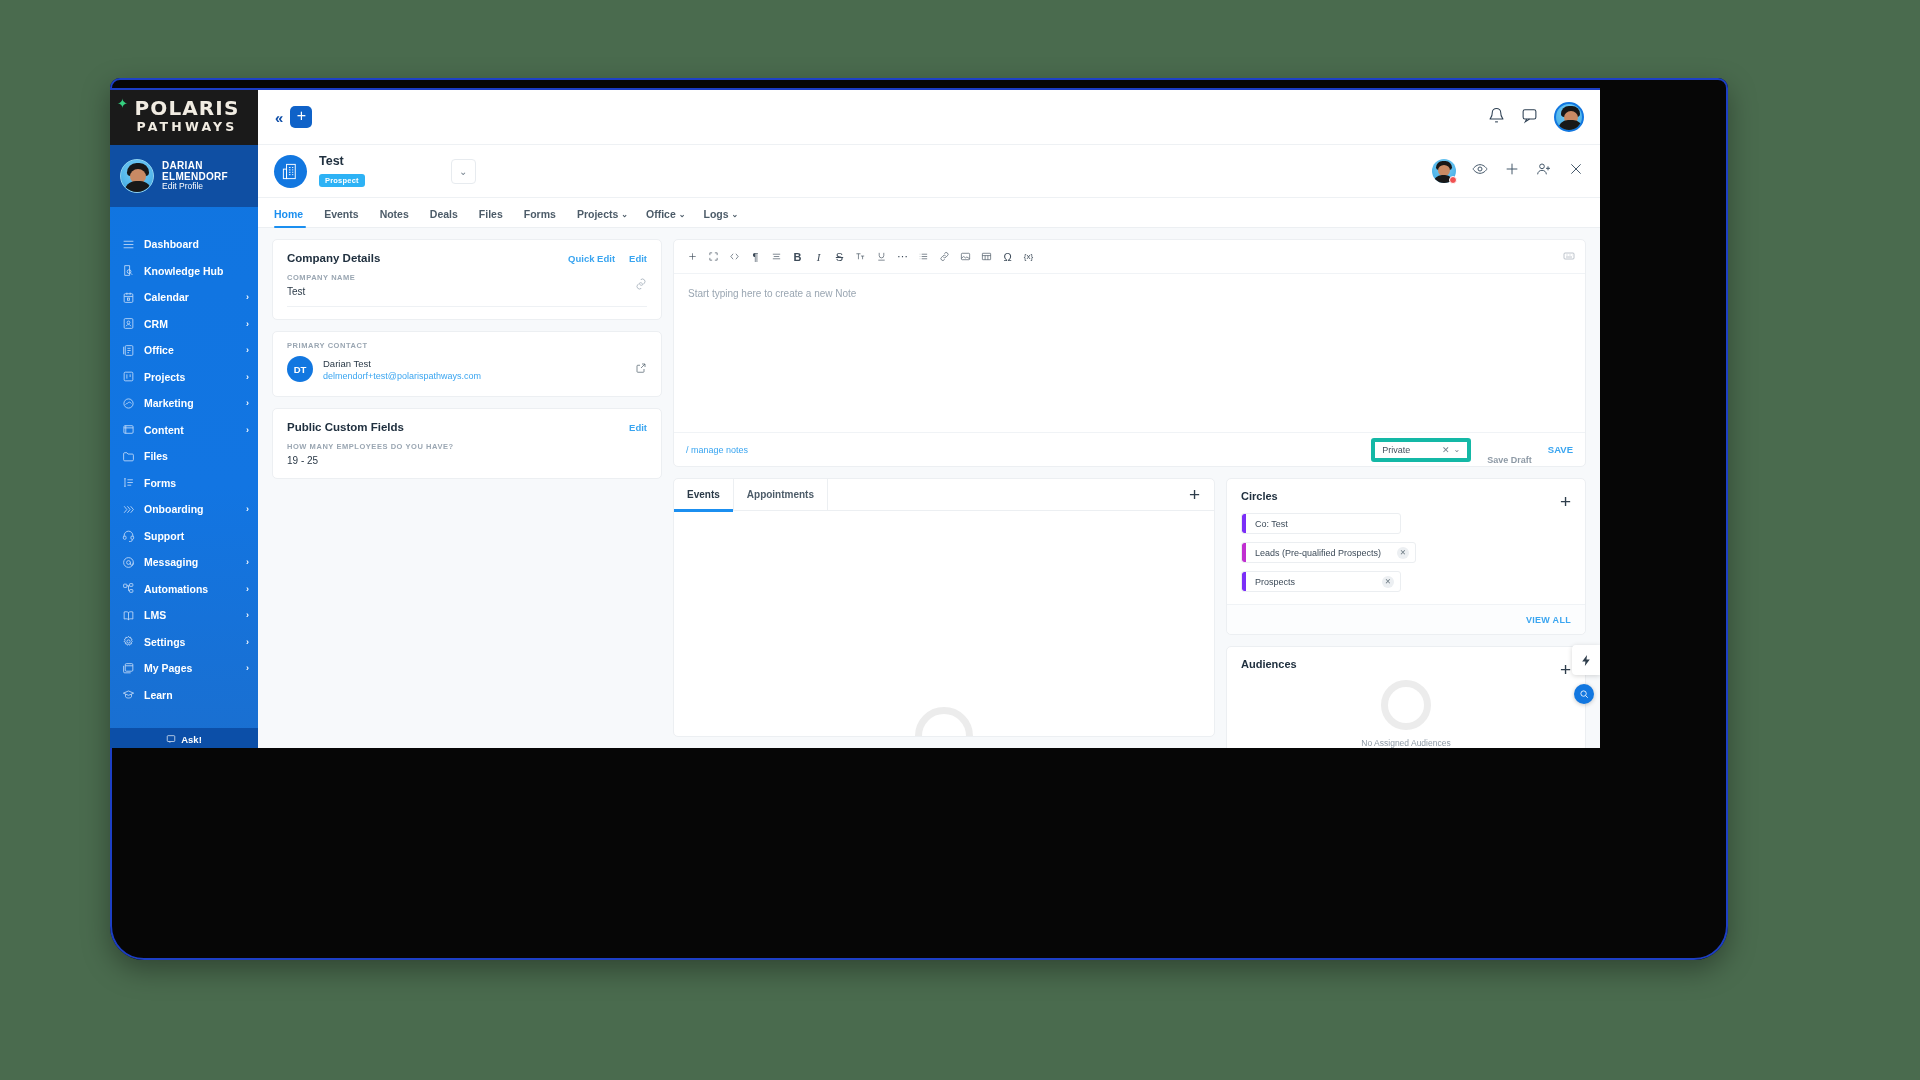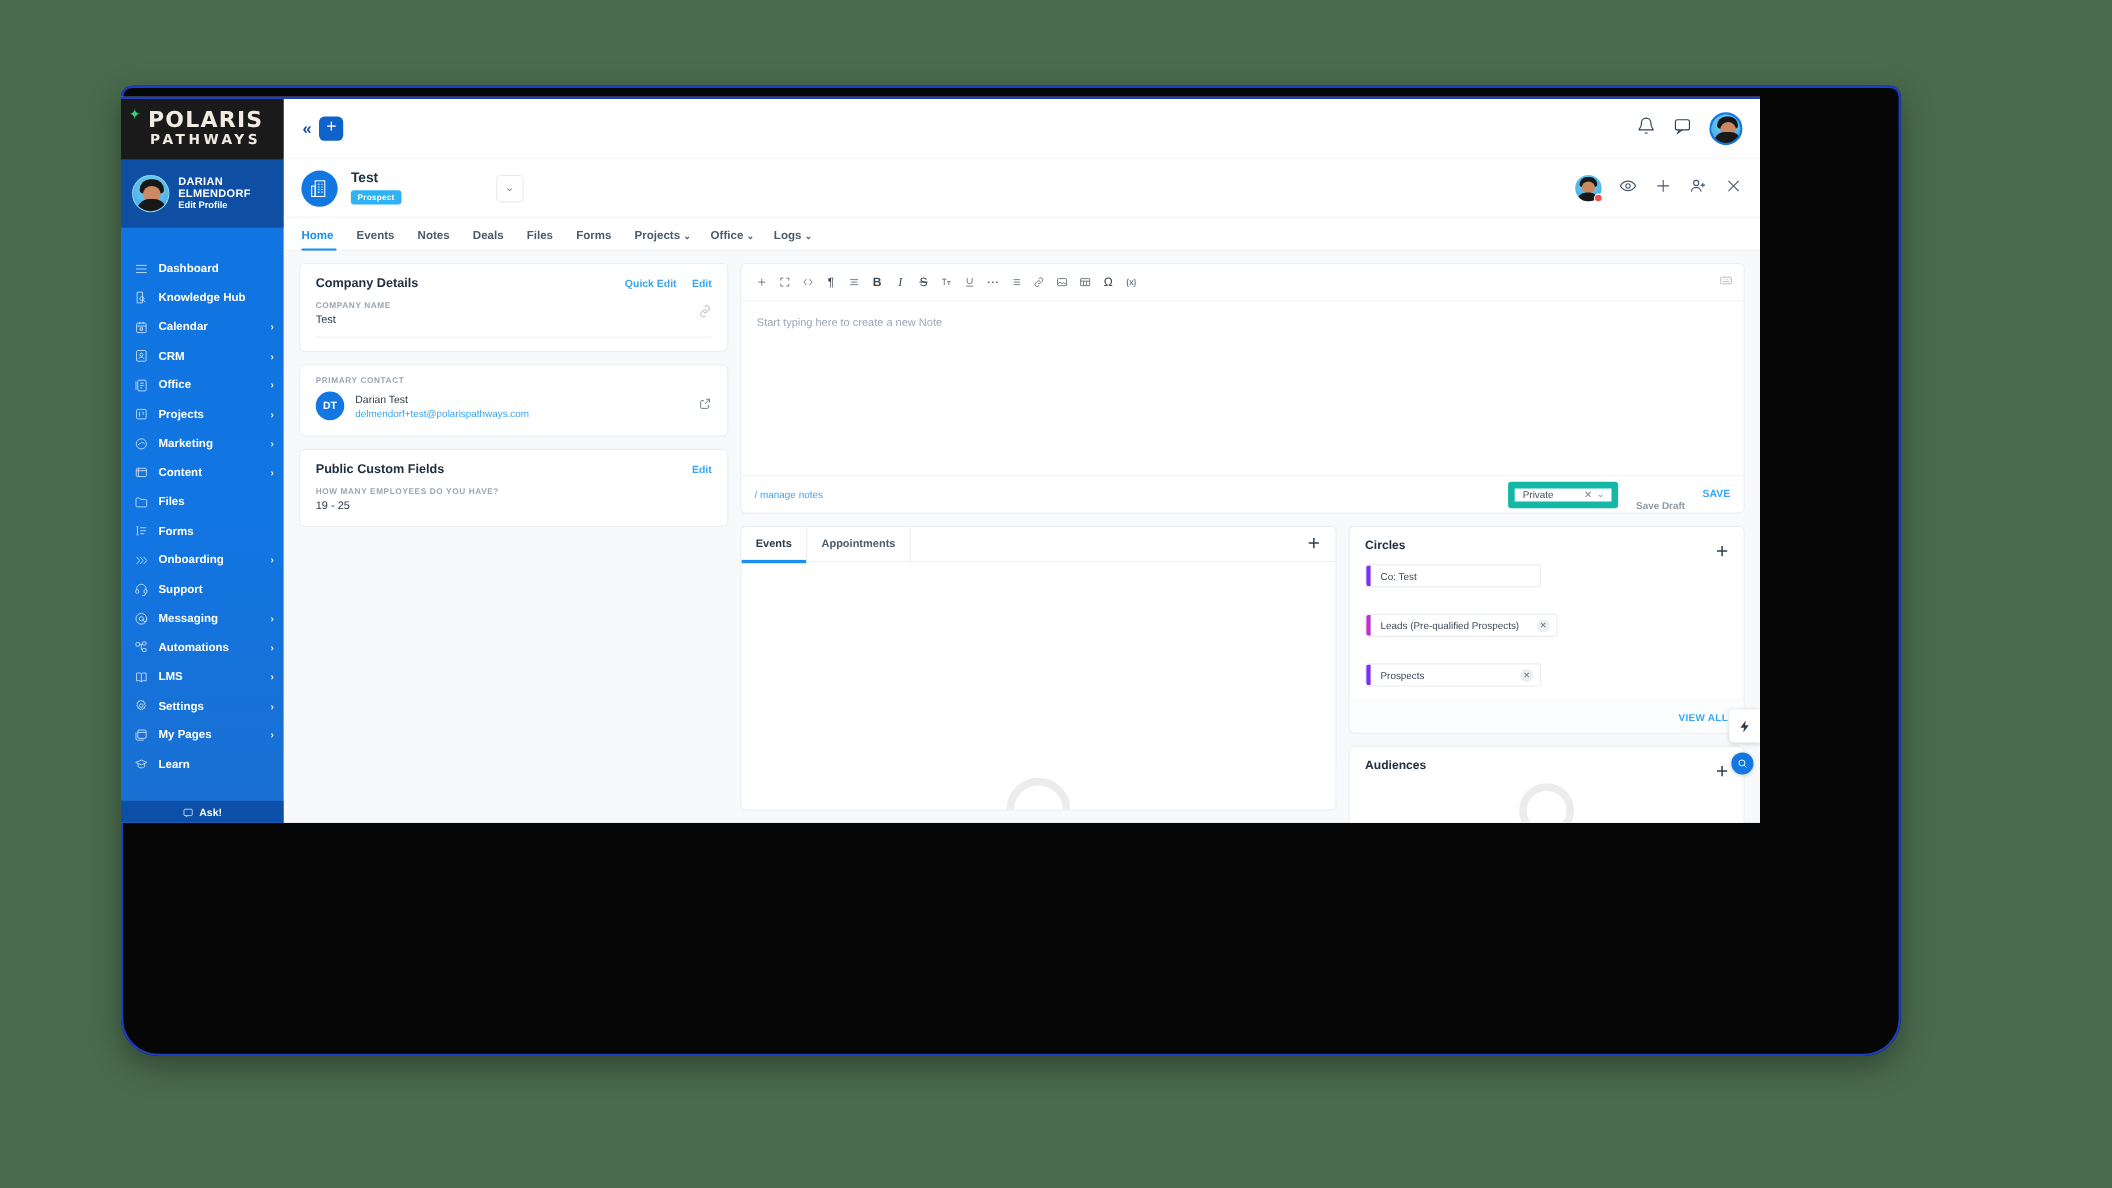--- a/index.html
+++ b/index.html
@@ -69,21 +69,21 @@
     width:34px; height:34px; border-radius:50%;
     background: radial-gradient(circle at 50% 34%, #7fd0f5 0%, #56b9ec 55%, #3aa0da 100%);
     position:relative; overflow:hidden; flex:none;
     border: 1.5px solid #8fd4f2;
   }
   .avatar-sm .hair { position:absolute; left:6px; top:3px; width:22px; height:13px; background:#171717; border-radius:11px 11px 4px 4px; }
   .avatar-sm .face { position:absolute; left:9px; top:9px; width:16px; height:15px; background:#c98a64; border-radius:50%; }
   .avatar-sm .body { position:absolute; left:3px; bottom:-3px; width:28px; height:14px; background:#181818; border-radius:12px 12px 0 0; }
   .prof-text { line-height:1.12; }
   .prof-name { font-size:10px; font-weight:800; letter-spacing:.3px; }
-  .prof-edit { font-size:8.5px; font-weight:700; margin-top:0; }
+  .prof-edit { font-size:8.5px; font-weight:400; margin-top:0; }
 
   .nav { padding-top: 24px; }
   .nav-item {
     display:flex; align-items:center; height:26.5px; padding: 0 9px 0 12px;
     font-size: 10.5px; font-weight: 700; color: #ffffff; gap: 9px;
     cursor: pointer;
   }
   .nav-item .ic { width:13px; height:13px; flex:none; opacity:.92; display:flex; align-items:center; justify-content:center;}
   .nav-item .ic svg { width:13px; height:13px; stroke:#dbe9fb; fill:none; stroke-width:1.5; }
   .nav-item .lbl { flex:1; white-space:nowrap; }
@@ -213,21 +213,21 @@
   .tb-right { position:absolute; right:10px; top:8px; }
   .tb-right svg { width:12px; height:12px; stroke:#9aa6b2; fill:none; stroke-width:1.3;}
   .note-area { flex:1; padding: 14px 14px; font-size:10px; color:#9aa6b2; }
   .note-foot {
     height:34px; display:flex; align-items:center; padding: 0 12px; gap:10px;
     border-top:1px solid #f0f3f6;
   }
   .manage-link { font-size:9px; color:#3aa5f0; cursor:pointer;}
   .note-foot-right { margin-left:auto; display:flex; align-items:center; gap:16px;}
   .priv-select {
-    width:100px; height:24px; border:6px solid #14b8a6; border-radius:3px;
+    width:100px; height:24px; border:4px solid #14b8a6; border-radius:3px;
     display:flex; align-items:center; padding: 0 7px; font-size:9px; color:#43515f;
     gap:4px;
   }
   .priv-select .x { margin-left:auto; color:#77848f; font-size:9px;}
   .priv-select .cv { color:#77848f; font-size:8px;}
   .save-draft { font-size:9px; color:#8e9aa6; font-weight:600; cursor:pointer;margin-top:20px;}
   .save-btn { font-size:9.5px; color:#3aa5f0; font-weight:700; cursor:pointer;}
 
   
   .events-card { background:#fff; border:1px solid #eceff2; border-radius:5px; flex:1; display:flex; flex-direction:column; overflow:hidden;}
@@ -244,21 +244,21 @@
   .spinner-ring {
     width:58px; height:58px; border-radius:50%; border:7px solid #ececec;
     margin-bottom:-29px;
   }
 
   
   .side-card { background:#fff; border:1px solid #eceff2; border-radius:5px;}
   .sc-head { display:flex; align-items:flex-end; padding: 11px 14px 0 14px;}
   .sc-title { font-size:11px; font-weight:800; color:#20303f;}
   .sc-plus { margin-left:auto; font-size:19px; color:#2f3e4c; line-height:0; cursor:pointer; font-weight:300;}
-  .chips { display:flex; flex-wrap:wrap; gap:24px; padding: 11px 14px 12px 14px;}
+  .chips { display:flex; flex-wrap:wrap; gap:8px; padding: 11px 14px 12px 14px;}
   .chip {
     height:21px; border:1px solid #ebeef1; border-radius:3px; display:flex; align-items:center;
     font-size:9px; color:#3c4a58; padding-right:6px; overflow:hidden; background:#fff;
   }
   .chip .bar { width:4px; height:100%; background:#7b2ff7; flex:none; border-radius:2px 0 0 2px;}
   .chip.magenta .bar { background:#c02fd0; }
   .chip .ctxt { padding: 0 10px 0 9px; white-space:nowrap;}
   .chip .cx {
     width:12px; height:12px; border-radius:50%; background:#eceff2; color:#68767f;
     display:flex; align-items:center; justify-content:center; font-size:7.5px; margin-left:auto; cursor:pointer;

